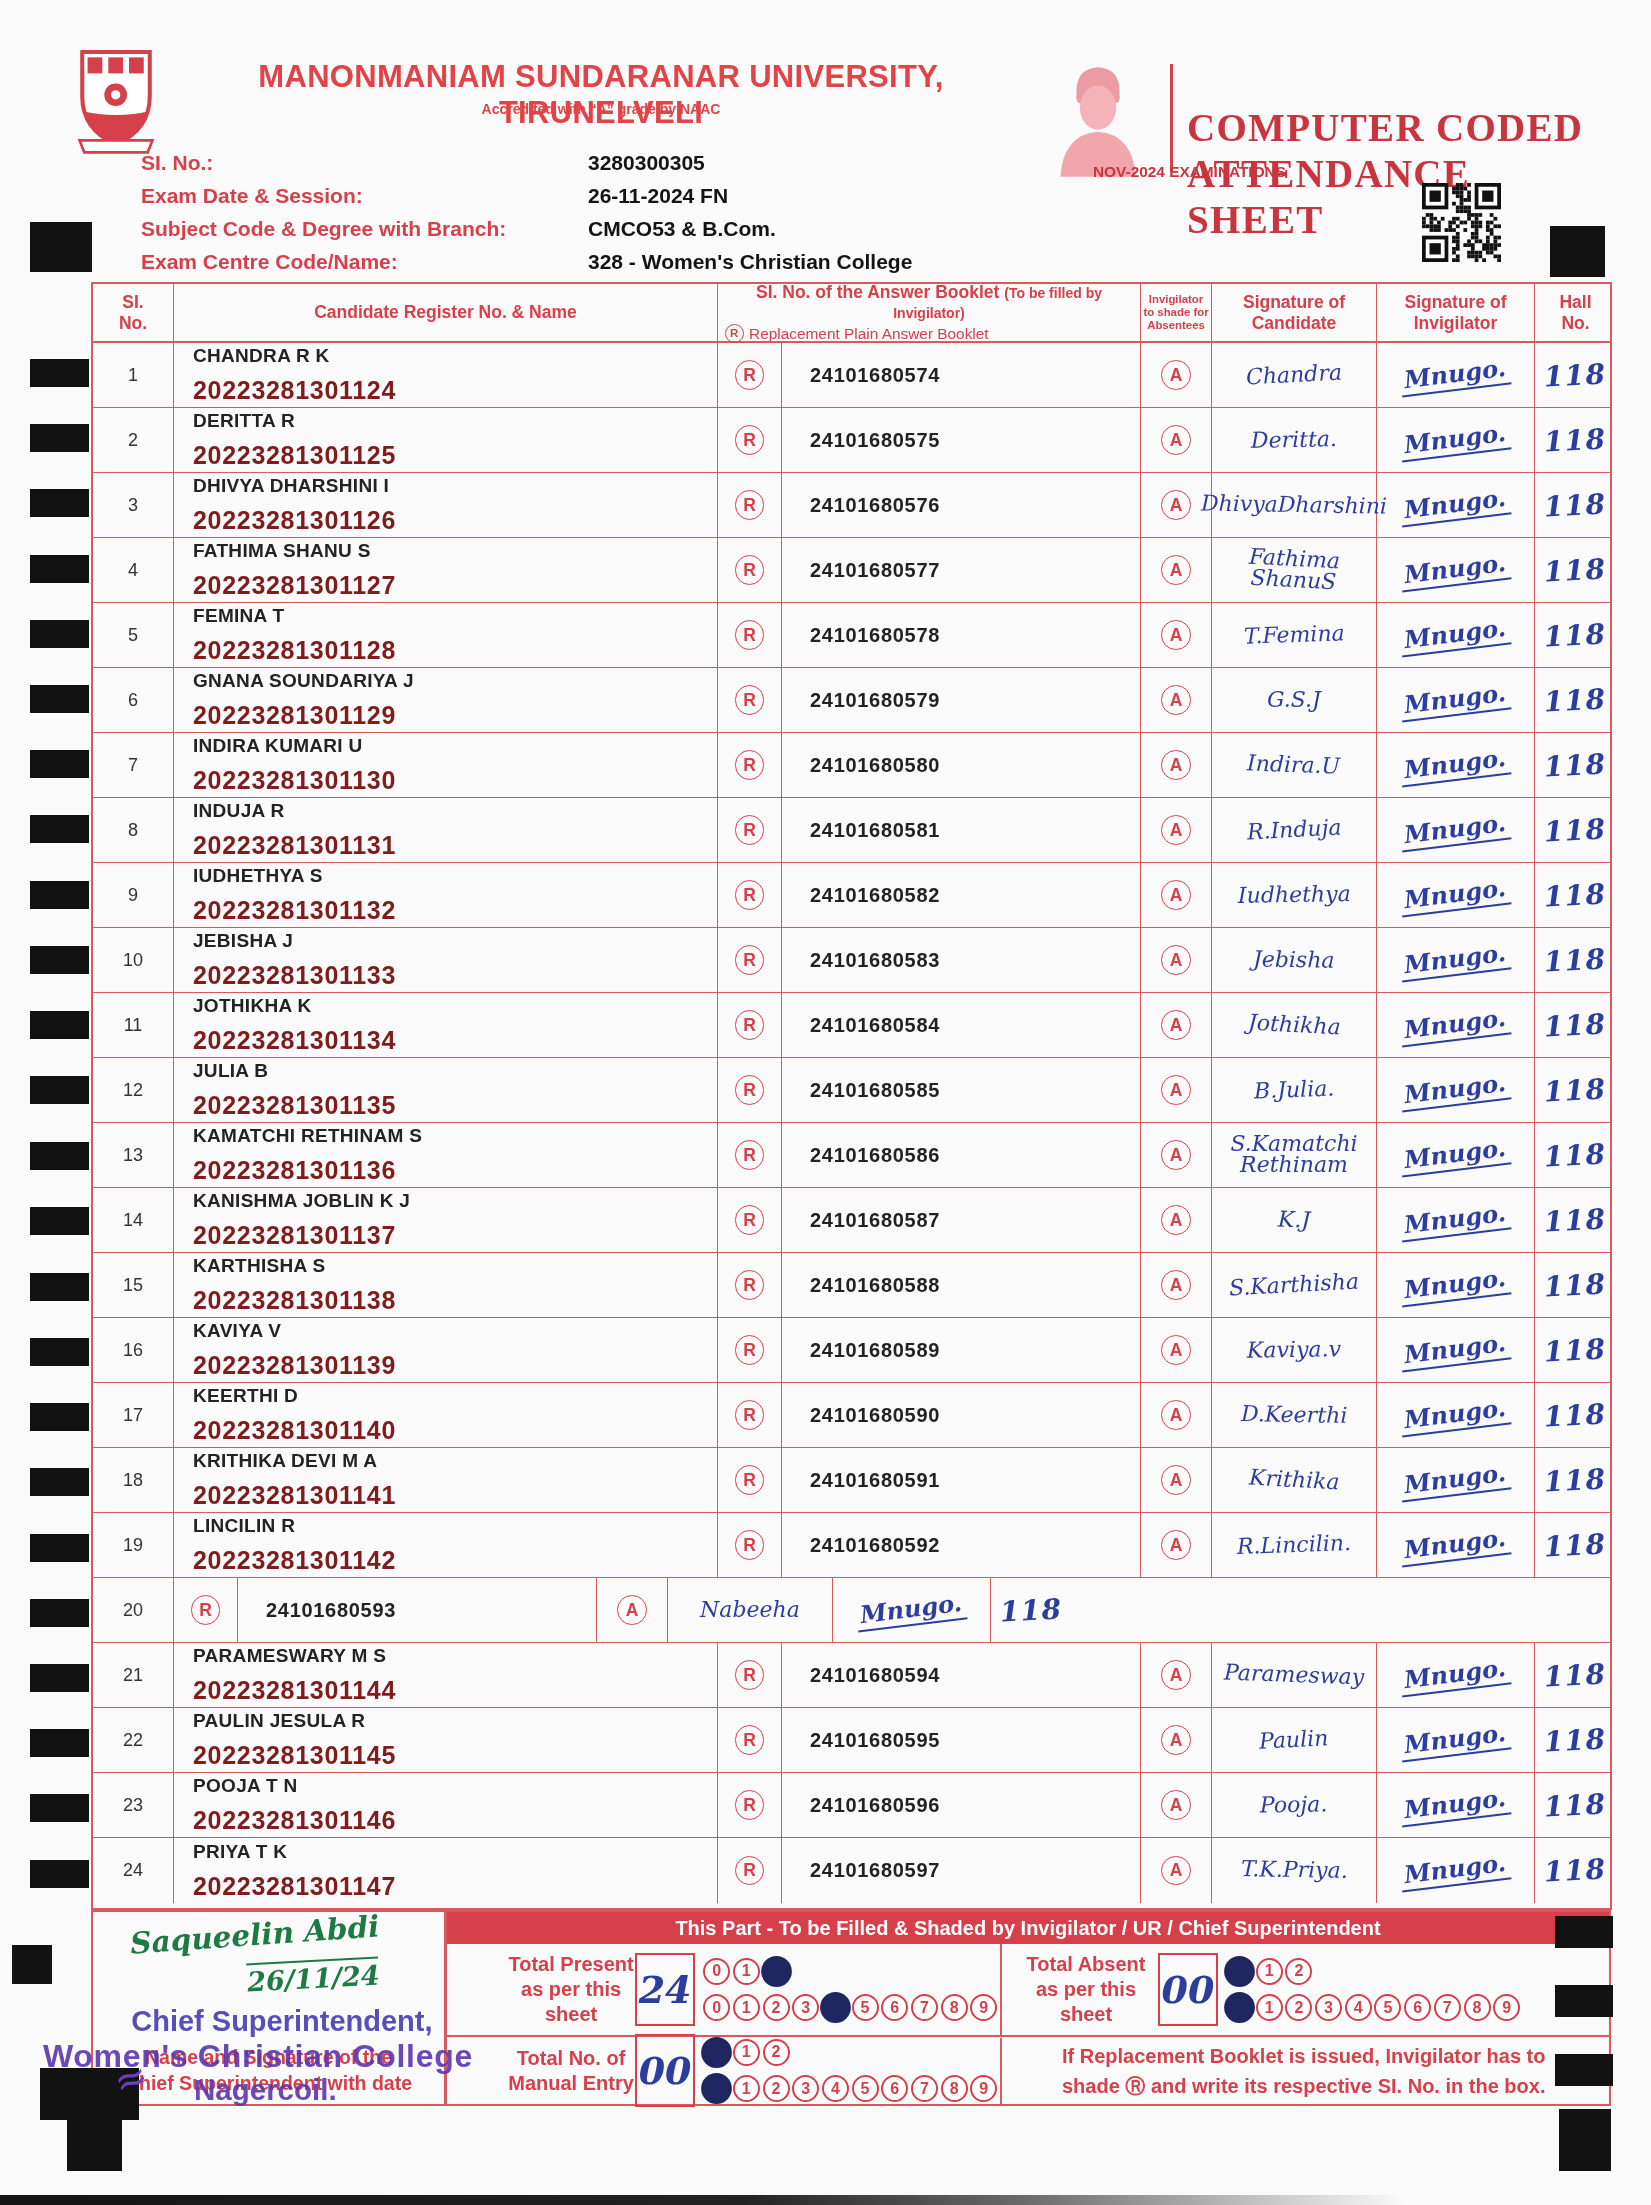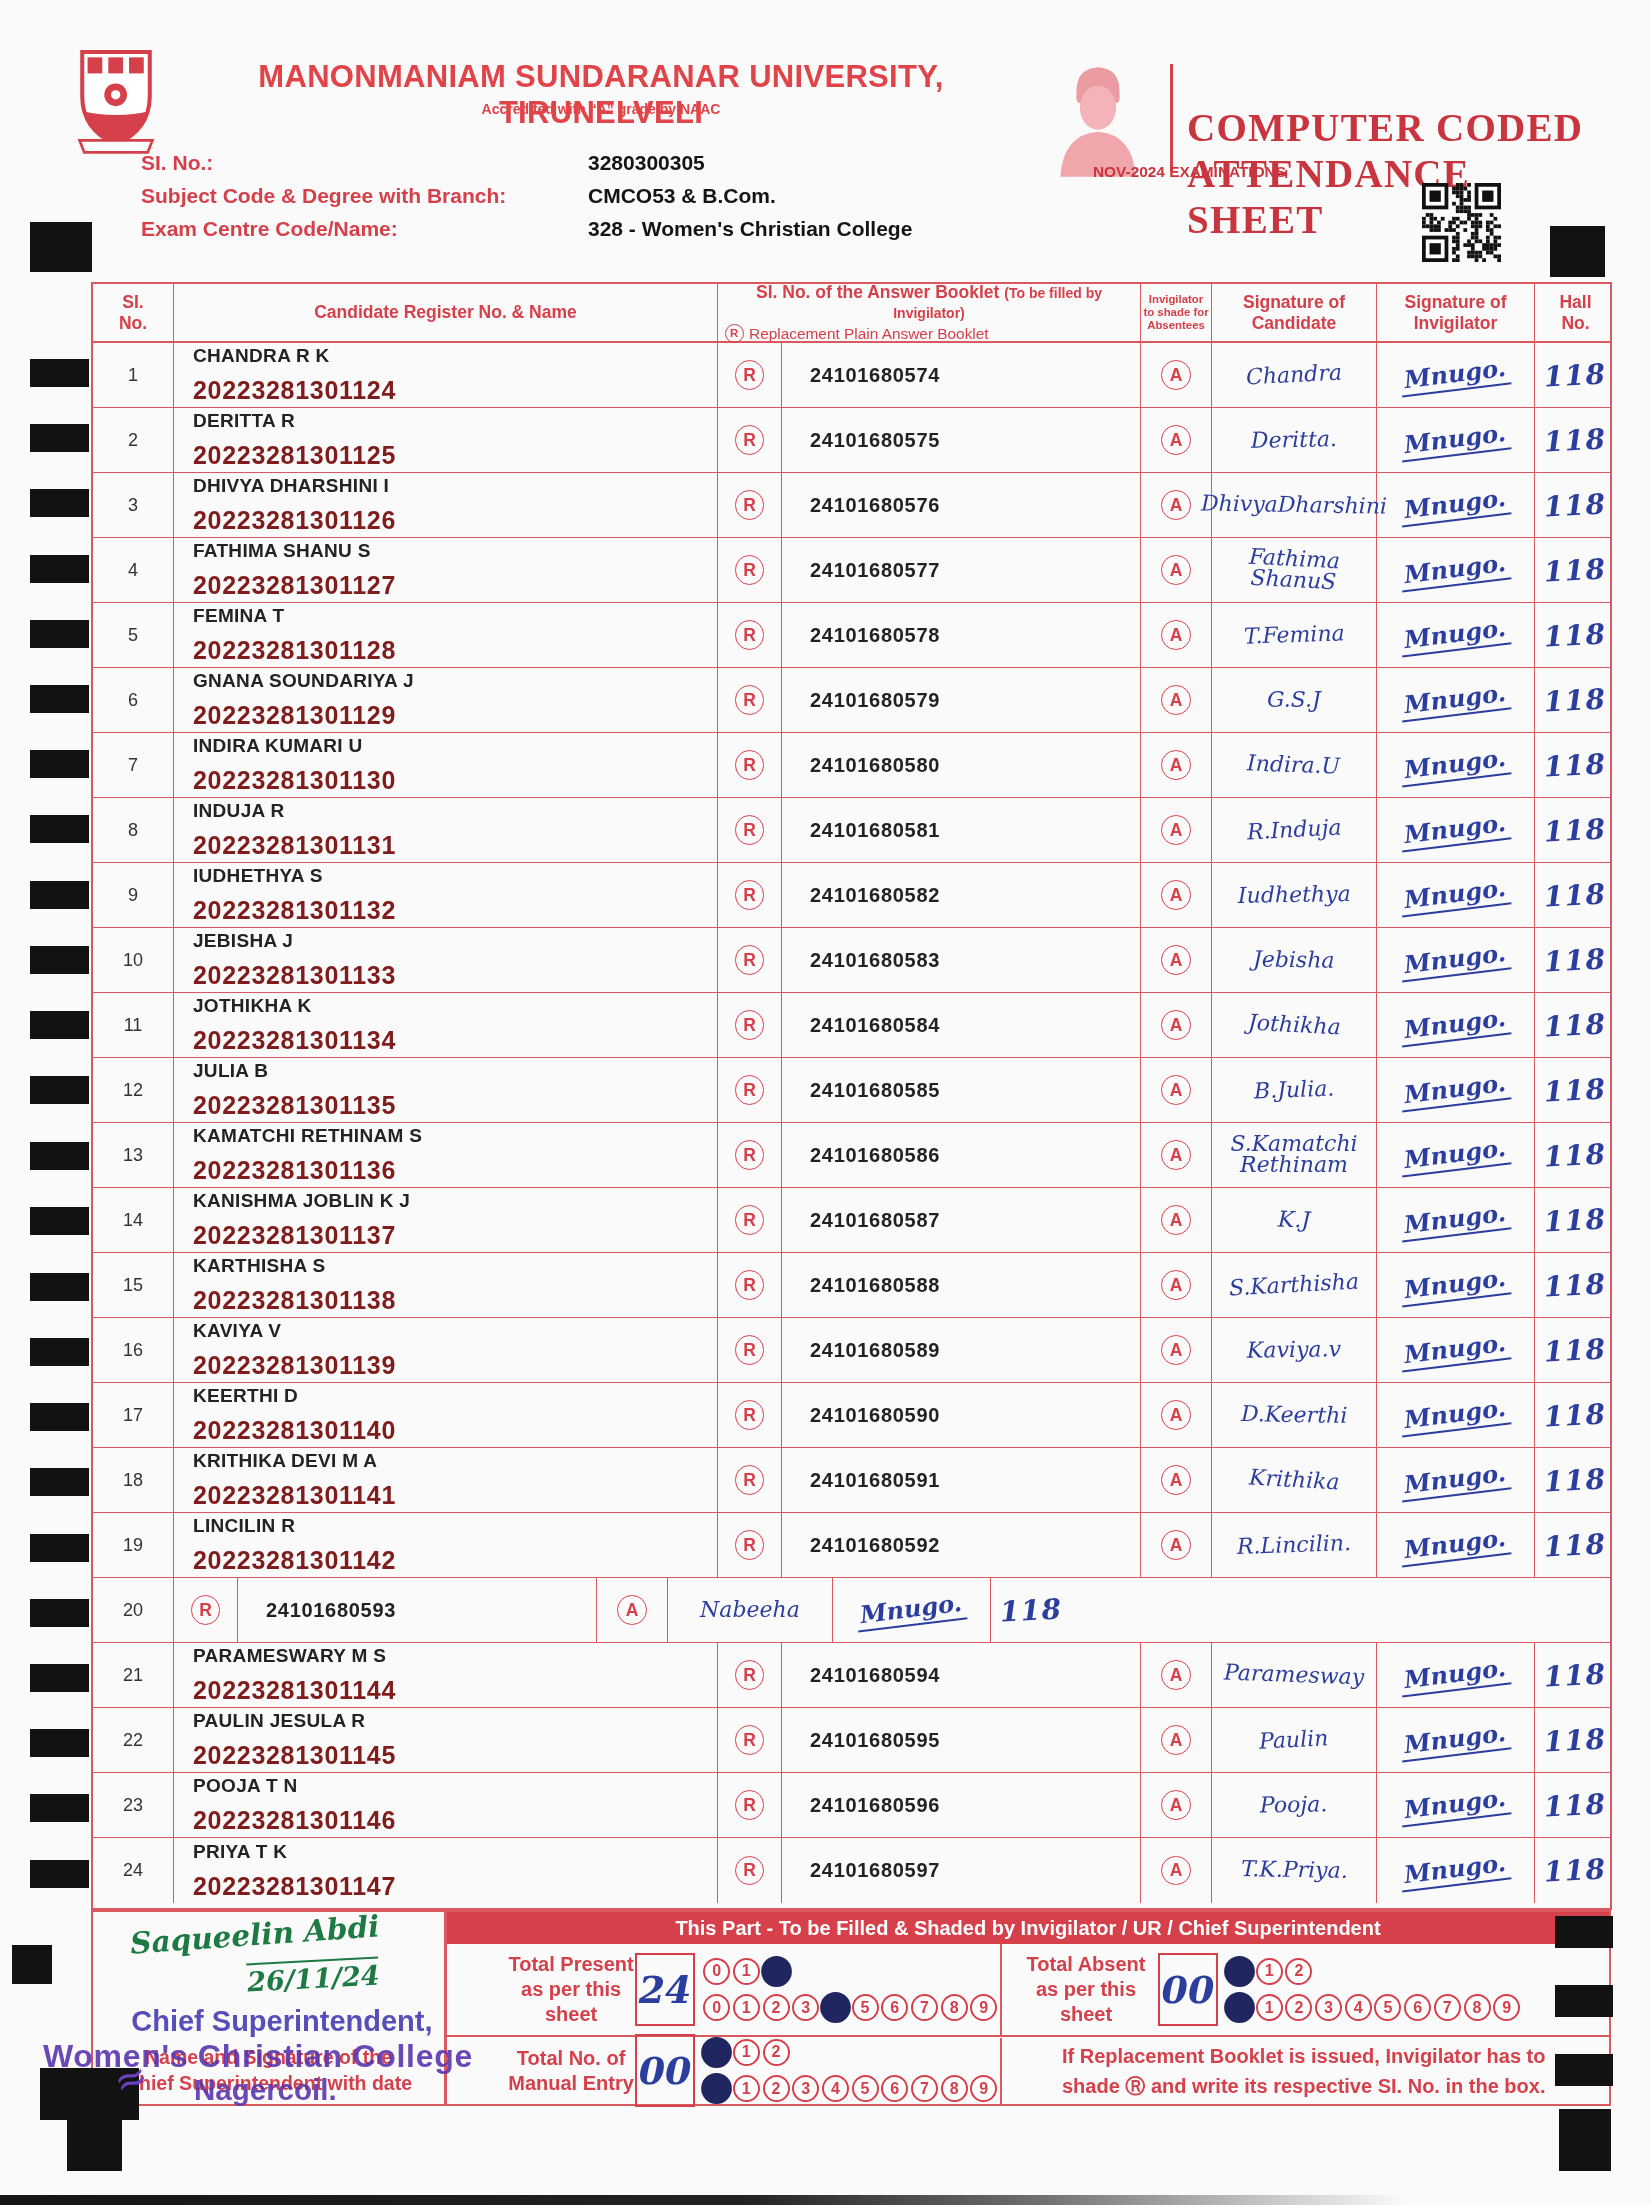--- a/index.html
+++ b/index.html
@@ -283,20 +283,24 @@
       <rect x="5" y="75" width="25" height="25" fill="#fff"></rect>
       <rect x="10" y="80" width="15" height="15" fill="#111"></rect>
     </svg>
 
   <div class="meta">
     <div class="meta-row">
         <div class="meta-label">SI. No.:</div>
         <div class="meta-value">3280300305</div>
       </div>
     <div class="meta-row">
+        <div class="meta-label">Exam Date &amp; Session:</div>
+        <div class="meta-value">26-11-2024 FN</div>
+      </div>
+    <div class="meta-row">
         <div class="meta-label">Subject Code &amp; Degree with Branch:</div>
         <div class="meta-value">CMCO53 &amp; B.Com.</div>
       </div>
     <div class="meta-row">
         <div class="meta-label">Exam Centre Code/Name:</div>
         <div class="meta-value">328 - Women's Christian College</div>
       </div>
   </div>
 
   <div class="sheet-table">

